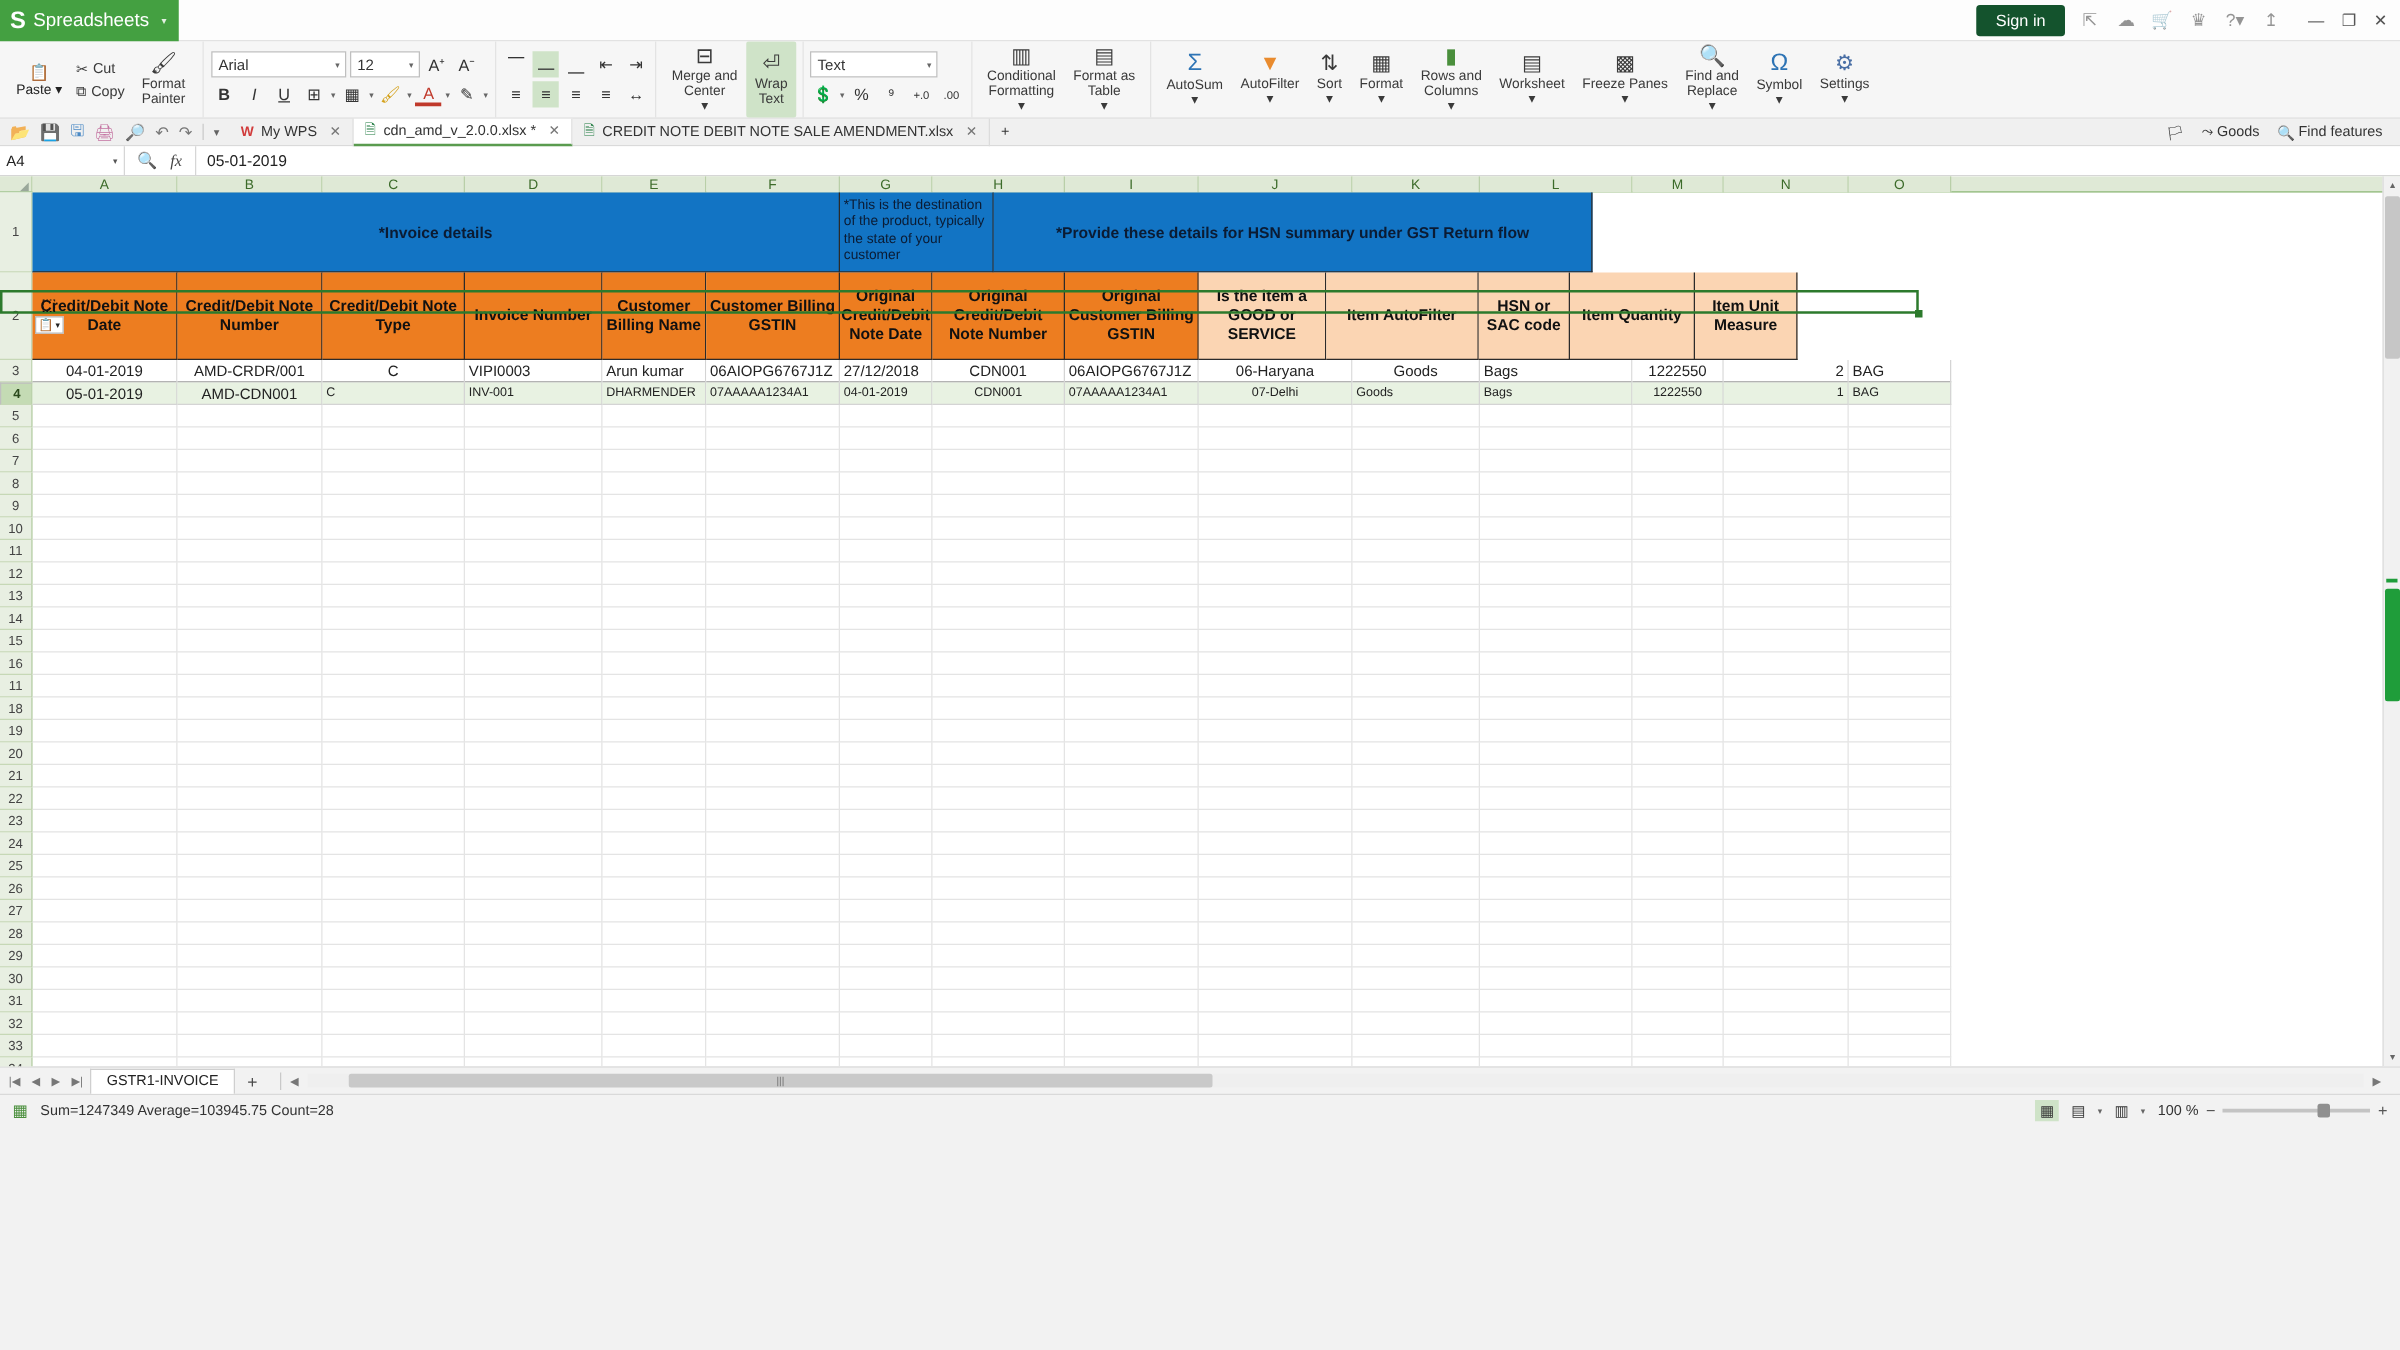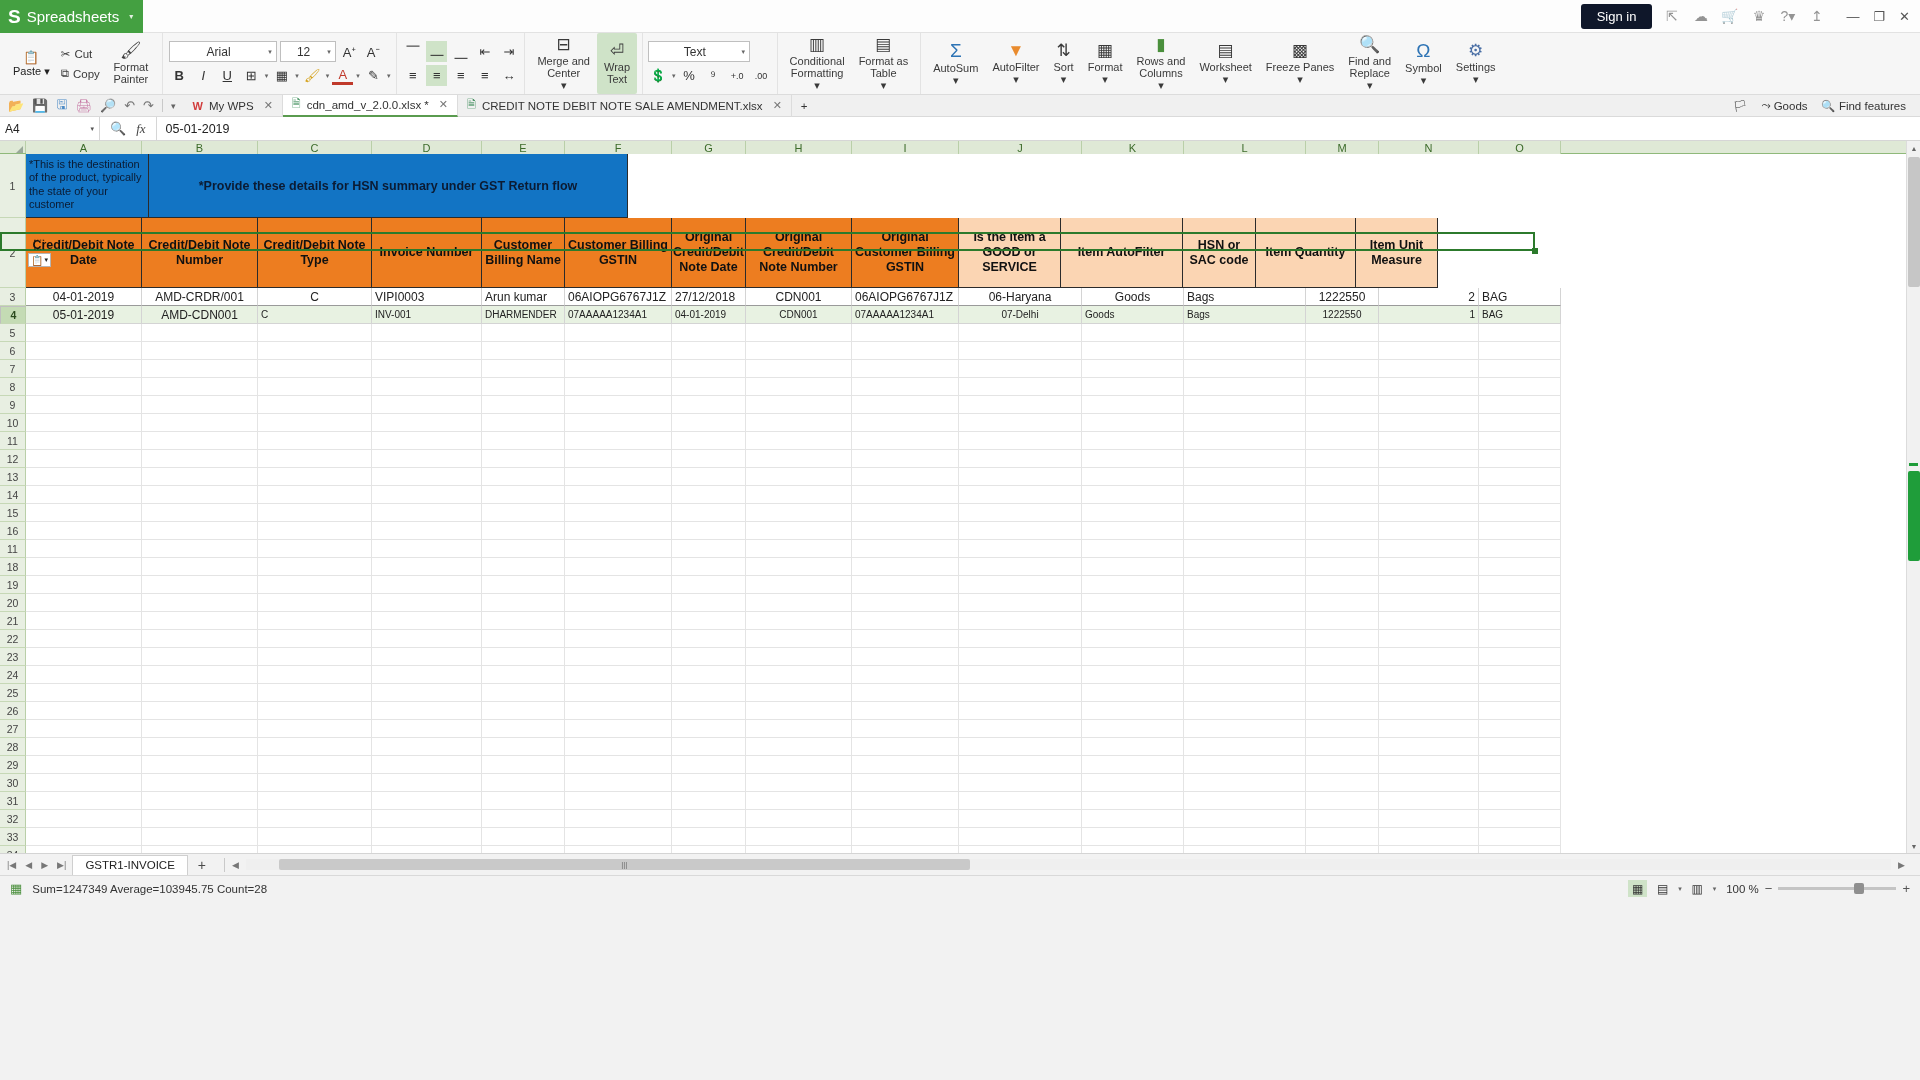--- a/index.html
+++ b/index.html
@@ -28,21 +28,21 @@
     padding:0 16px; display:flex; align-items:center; font-size:14px;
     color:#3b3b3b; cursor:default; height:33px;
   }
   .menu-tab.active{
     background:#fff; color:#44a041; border-top:2px solid #fff;
     border-left:1px solid #e0e0e0; border-right:1px solid #e0e0e0;
     border-bottom:1px solid #fff; margin-bottom:-1px; position:relative; z-index:3;
   }
   .title-right{ margin-left:auto; display:flex; align-items:center; gap:10px; padding-right:10px; }
   .signin-btn{
-    background:#0f172a; color:#fff; font-size:13px; border-radius:3px;
+    background:#14532d; color:#fff; font-size:13px; border-radius:3px;
     padding:5px 16px; cursor:pointer;
   }
   .ticon{ width:19px; height:19px; opacity:.62; display:flex; align-items:center; justify-content:center; font-size:14px; color:#555; cursor:pointer;}
   .wincontrols{ display:flex; gap:14px; padding-left:10px; color:#555; font-size:13px; }
   .wincontrols span{ cursor:pointer; }
 
   
   .ribbon{
     height:62px; background:#f6f6f6; border-bottom:1px solid #dcdcdc;
     display:flex; align-items:stretch; padding:0 2px;
@@ -64,21 +64,21 @@
   .cut-copy{ display:flex; flex-direction:column; justify-content:center; gap:2px; padding:2px 2px; }
   .cc-row{ display:flex; align-items:center; gap:4px; font-size:11.5px; color:#3a3a3a; cursor:pointer; padding:2px 3px;}
 
   
   .fontgrp{ display:flex; flex-direction:column; justify-content:center; gap:3px; padding:0 6px; }
   .fg-row{ display:flex; align-items:center; gap:3px; }
   .sel{
     border:1px solid #bfbfbf; background:#fff; height:21px; display:flex;
     align-items:center; padding:0 4px 0 5px; font-size:12px; color:#333;
   }
-  .sel .cv{ flex:1;text-align:center; }
+  .sel .cv{ flex:1; }
   .sel .ar{ font-size:7px; color:#666; margin-left:6px; }
   .fbtn{
     width:21px;height:21px;display:flex;align-items:center;justify-content:center;
     font-size:13px; cursor:pointer; color:#333;
   }
   .fbtn.on{ background:#cfe3c8; }
   .mini-ar{ font-size:7px; color:#666; }
 
   
   .aligngrp{ display:flex; flex-direction:column; justify-content:center; gap:3px; padding:0 5px;}
@@ -544,20 +544,21 @@
       <div class="rh">31</div>
       <div class="rh">32</div>
       <div class="rh">33</div>
       <div class="rh">34</div>
 
     </div>
 
     <div class="cells">
 
       <div class="rowline">
+        <div class="band" style="width:646px">*Invoice details</div>
         <div class="band lefttext" style="width:123px">*This is the destination of the product, typically the state of your customer</div>
         <div class="band peachband" style="width:479px">*Provide these details for HSN summary under GST Return flow</div>
       </div>
 
       <div class="rowline">
         <div class="hcell" style="width:116px">Credit/Debit Note Date</div>
         <div class="hcell" style="width:116px">Credit/Debit Note Number</div>
         <div class="hcell" style="width:114px">Credit/Debit Note Type</div>
         <div class="hcell" style="width:110px">Invoice Number</div>
         <div class="hcell" style="width:83px">Customer Billing Name</div>

